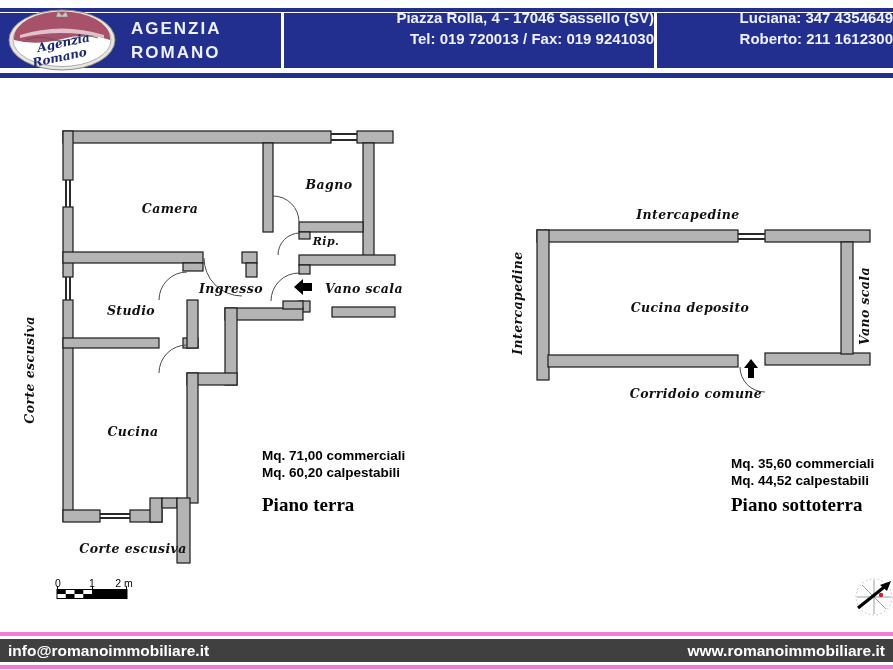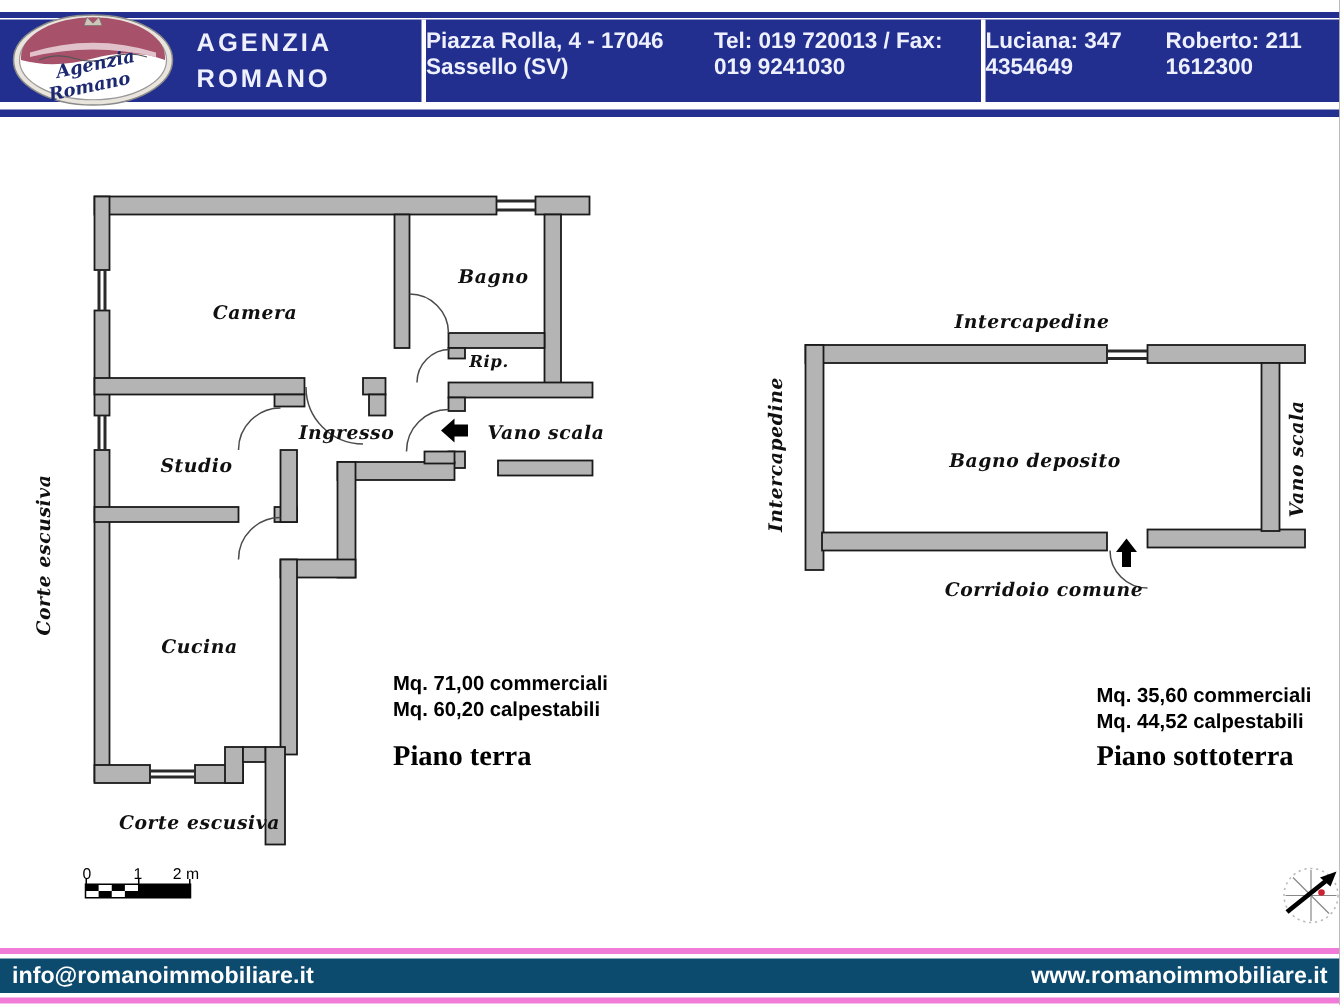--- a/index.html
+++ b/index.html
@@ -6,40 +6,40 @@
   .page{position:relative;width:893px;height:670px;background:#ffffff;overflow:hidden;
         font-family:"Liberation Sans",sans-serif;}
   
   .hline{position:absolute;left:0;width:893px;background:#222f8e;}
   .hline.top{top:8px;height:4px;}
   .hline.bottom{top:73px;height:5px;}
   .header-bar{position:absolute;left:0;top:13px;width:893px;height:55px;background:#222f8e;}
   .hdivider{position:absolute;top:13px;width:3px;height:55px;background:#ffffff;}
   .agency-name{position:absolute;left:131px;top:13px;height:55px;display:flex;flex-direction:column;
         justify-content:center;gap:4px;color:#eef1fd;font-weight:bold;font-size:17px;letter-spacing:2px;}
-  .hblock{position:absolute;top:19px;height:55px;display:flex;flex-direction:row;justify-content:center;
-        gap:4px;text-align:left;color:#eef1fd;font-weight:bold;font-size:15px;}
+  .hblock{position:absolute;top:0;height:55px;display:flex;flex-direction:column;justify-content:center;
+        gap:4px;text-align:right;color:#eef1fd;font-weight:bold;font-size:15px;}
   .hblock.addr{left:284px;width:370px;}
   .hblock.contact{left:657px;width:236px;}
   .logo{position:absolute;left:8px;top:9px;}
   
   .ref{position:absolute;top:91px;right:14px;font-size:15.5px;font-weight:bold;color:#000;}
   .plan-svg{position:absolute;left:0;top:0;width:893px;height:670px;}
   .room-label{position:absolute;transform:translate(-50%,-50%);white-space:nowrap;
         font-family:"DejaVu Serif",serif;font-style:italic;font-weight:700;font-size:12.5px;color:#101010;
         letter-spacing:0.4px;}
   .room-label.vert{transform:translate(-50%,-50%) rotate(-90deg);}
   .room-label.small{font-size:11px;}
   .area-line{position:absolute;font-size:13.5px;font-weight:bold;color:#000;white-space:nowrap;}
   .floor-title{position:absolute;font-size:19px;font-weight:bold;color:#000;white-space:nowrap;font-family:Liberation Serif, serif;}
   .scale-label{position:absolute;transform:translate(-50%,-50%);font-size:10.5px;color:#000;white-space:nowrap;}
   
   .fline{position:absolute;left:0;width:893px;height:4px;background:#f07cd8;}
   .fline.one{top:632px;} .fline.two{top:665px;}
-  .footer-band{position:absolute;left:0;top:639px;width:893px;height:23px;background:#0c4a6e;
+  .footer-band{position:absolute;left:0;top:639px;width:893px;height:23px;background:#404040;
         display:flex;align-items:center;justify-content:space-between;padding:0 8px;box-sizing:border-box;}
   .footer-band span{color:#ffffff;font-weight:bold;font-size:15.5px;}
 </style>
 </head>
 <body>
 
 <div class="page">
 
   <div class="hline top"></div>
   <div class="header-bar"></div>
@@ -177,21 +177,21 @@
   <div class="room-label" style="left:133px;top:431px">Cucina</div>
   <div class="room-label vert" style="left:29px;top:370px">Corte escusiva</div>
   <div class="room-label" style="left:133px;top:548px">Corte escusiva</div>
 
   <div class="area-line" style="left:262px;top:448px">Mq. 71,00 commerciali</div>
   <div class="area-line" style="left:262px;top:465px">Mq. 60,20 calpestabili</div>
   <div class="floor-title" style="left:262px;top:494px">Piano terra</div>
 
   <div class="room-label" style="left:688px;top:214px">Intercapedine</div>
   <div class="room-label vert" style="left:517px;top:303px">Intercapedine</div>
-  <div class="room-label" style="left:690px;top:307px">Bagno deposito</div>
+  <div class="room-label" style="left:690px;top:307px">Cucina deposito</div>
   <div class="room-label vert" style="left:864px;top:306px">Vano scala</div>
   <div class="room-label" style="left:696px;top:393px">Corridoio comune</div>
 
   <div class="area-line" style="left:731px;top:456px">Mq. 35,60 commerciali</div>
   <div class="area-line" style="left:731px;top:473px">Mq. 44,52 calpestabili</div>
   <div class="floor-title" style="left:731px;top:494px">Piano sottoterra</div>
 
   <div class="scale-label" style="left:58px;top:583px">0</div>
   <div class="scale-label" style="left:92px;top:583px">1</div>
   <div class="scale-label" style="left:124px;top:583px">2 m</div>

